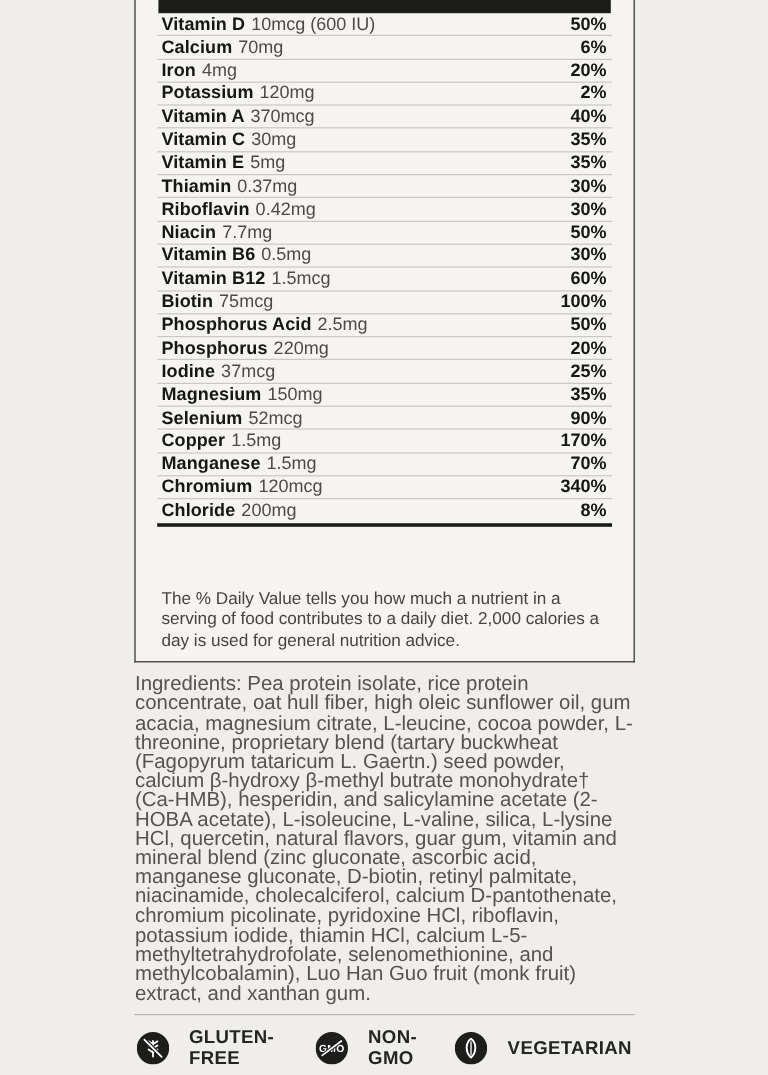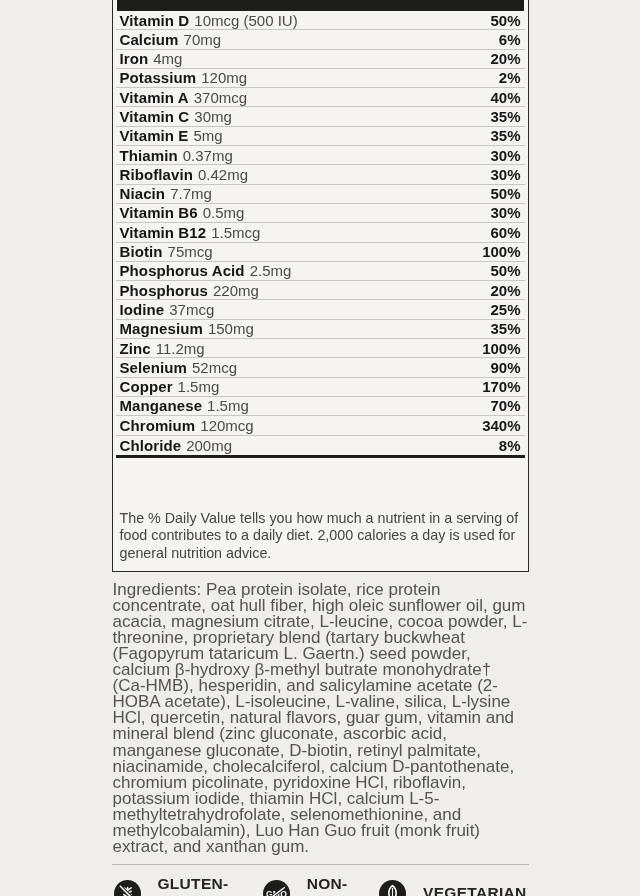--- a/index.html
+++ b/index.html
@@ -19,21 +19,21 @@
     font-family:"Liberation Sans", sans-serif;
     -webkit-font-smoothing:antialiased;
     overflow:hidden;
   }
   .content{width:417px;margin:0 auto;}
   
   .facts-box{
     border:1.6px solid #2b2b28;
     border-top:none;
     background:var(--panel-bg);
-    padding:0 3px;
+    padding:0 18px;
   }
   .thick-bar{height:11px;background:var(--bar);margin:0 1px;}
   .rows{border-bottom:3.5px solid var(--bar);}
   .row{
     display:flex;align-items:center;
     height:19.3px;
     padding:0 4px;
     border-bottom:1px solid var(--row-line);
     font-size:15px;line-height:19.3px;
     white-space:nowrap;
@@ -70,21 +70,21 @@
 </head>
 <body>
 
 <div class="content">
 
   <div class="facts-box">
     <div class="thick-bar"></div>
     <div class="rows">
         <div class="row">
           <span class="nm">Vitamin D</span>
-          <span class="amt">10mcg (500 IU)</span>
+          <span class="amt">10mcg (600 IU)</span>
           <span class="sp"></span>
           <span class="dv">50%</span>
         </div>
         <div class="row">
           <span class="nm">Calcium</span>
           <span class="amt">70mg</span>
           <span class="sp"></span>
           <span class="dv">6%</span>
         </div>
         <div class="row">
@@ -169,26 +169,20 @@
           <span class="nm">Iodine</span>
           <span class="amt">37mcg</span>
           <span class="sp"></span>
           <span class="dv">25%</span>
         </div>
         <div class="row">
           <span class="nm">Magnesium</span>
           <span class="amt">150mg</span>
           <span class="sp"></span>
           <span class="dv">35%</span>
-        </div>
-        <div class="row">
-          <span class="nm">Zinc</span>
-          <span class="amt">11.2mg</span>
-          <span class="sp"></span>
-          <span class="dv">100%</span>
         </div>
         <div class="row">
           <span class="nm">Selenium</span>
           <span class="amt">52mcg</span>
           <span class="sp"></span>
           <span class="dv">90%</span>
         </div>
         <div class="row">
           <span class="nm">Copper</span>
           <span class="amt">1.5mg</span>

